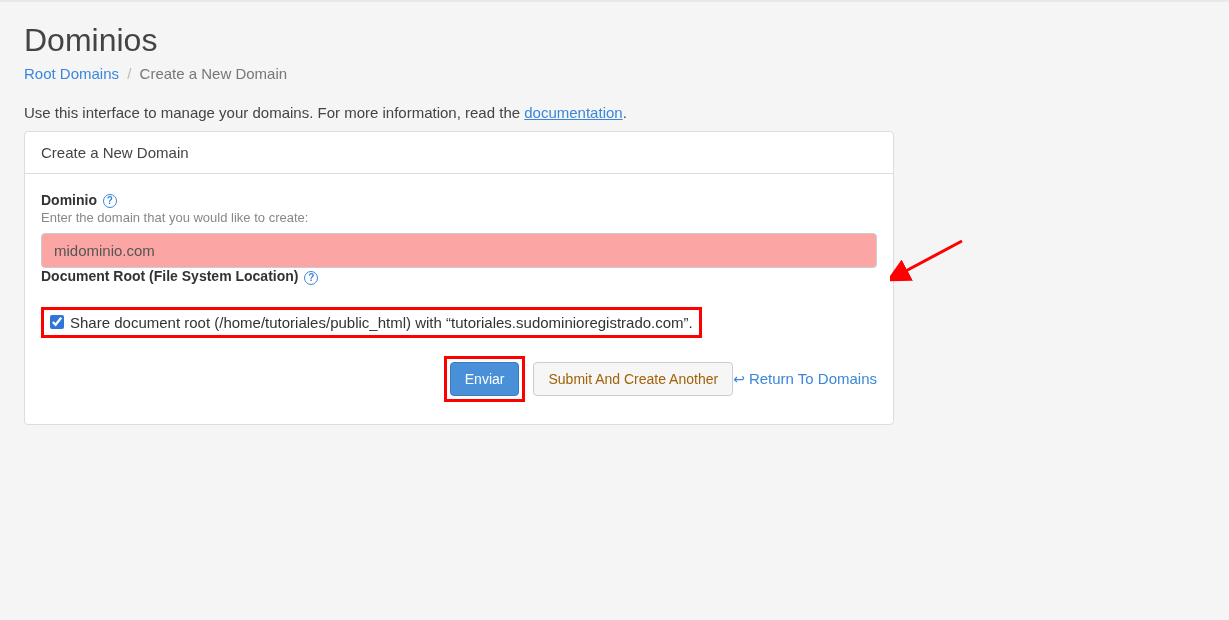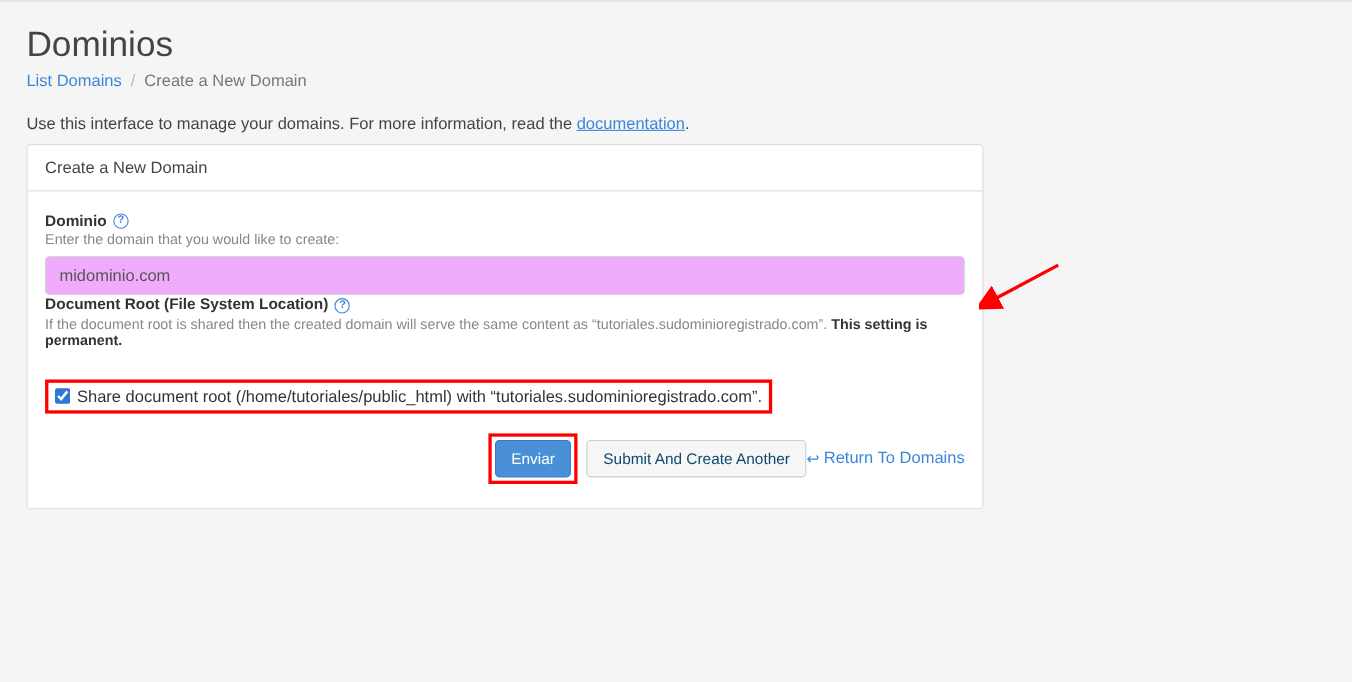--- a/index.html
+++ b/index.html
@@ -100,21 +100,21 @@
       font-weight: 700;
       color: #333;
     }
     .form-control {
       width: 100%;
       padding: 8px 12px;
       border: 1px solid #ccc;
       border-radius: 4px;
       font-size: 15px;
       color: #555;
-      background: #f0abfc;
+      background: #fca5a5;
       outline: none;
     }
     .checkbox-row {
       display: flex;
       align-items: center;
       gap: 6px;
       font-size: 15px;
       color: #333;
       padding: 4px 6px;
       width: fit-content;
@@ -146,21 +146,21 @@
       color: #444;
     }
     .btn-primary {
       background: #4a90d9;
       border: 1px solid #3a7bc0;
       color: #fff;
     }
     .btn-default {
       background: #f6f6f6;
       border: 1px solid #ccc;
-      color: #0c4a6e;
+      color: #a16207;
     }
     .return-link {
       color: #3a87d9;
       text-decoration: none;
       font-size: 15px;
       display: flex;
       align-items: center;
       gap: 4px;
     }
     .return-link .icon-back {
@@ -179,21 +179,21 @@
       pointer-events: none;
     }
   </style>
 </head>
 <body>
 
 <div class="page-container">
   <h1 class="page-title">Dominios</h1>
 
   <div class="breadcrumb">
-    <a href="#">List Domains</a>
+    <a href="#">Root Domains</a>
     <span class="sep">/</span>
     <span class="current">Create a New Domain</span>
   </div>
 
   <p class="intro-text">
     <span>Use this interface to manage your domains. For more information, read the </span><a href="#">documentation</a><span>.</span>
   </p>
 
   <div class="panel" style="position:relative;">
     <div class="panel-heading">Create a New Domain</div>
@@ -206,23 +206,20 @@
         </label>
         <div class="form-desc">Enter the domain that you would like to create:</div>
         <input type="text" class="form-control" value="midominio.com" style="">
       </div>
 
       <div class="form-group" style="margin-bottom:10px;">
         <label class="form-label">
           <span>Document Root (File System Location)</span>
           <span class="help-icon">?</span>
         </label>
-        <div class="form-desc">
-          <span>If the document root is shared then the created domain will serve the same content as “tutoriales.sudominioregistrado.com”. </span><span class="perm">This setting is permanent.</span>
-        </div>
         <div style="border:3px solid #ff0000; padding:4px 6px; display:inline-block;margin-top:20px;">
           <label class="checkbox-row" style="padding:0;">
             <input type="checkbox" checked="" style="">
             <span>Share document root (/home/tutoriales/public_html) with “tutoriales.sudominioregistrado.com”.</span>
           </label>
         </div>
       </div>
 
       <div class="button-row">
         <div class="button-left">

